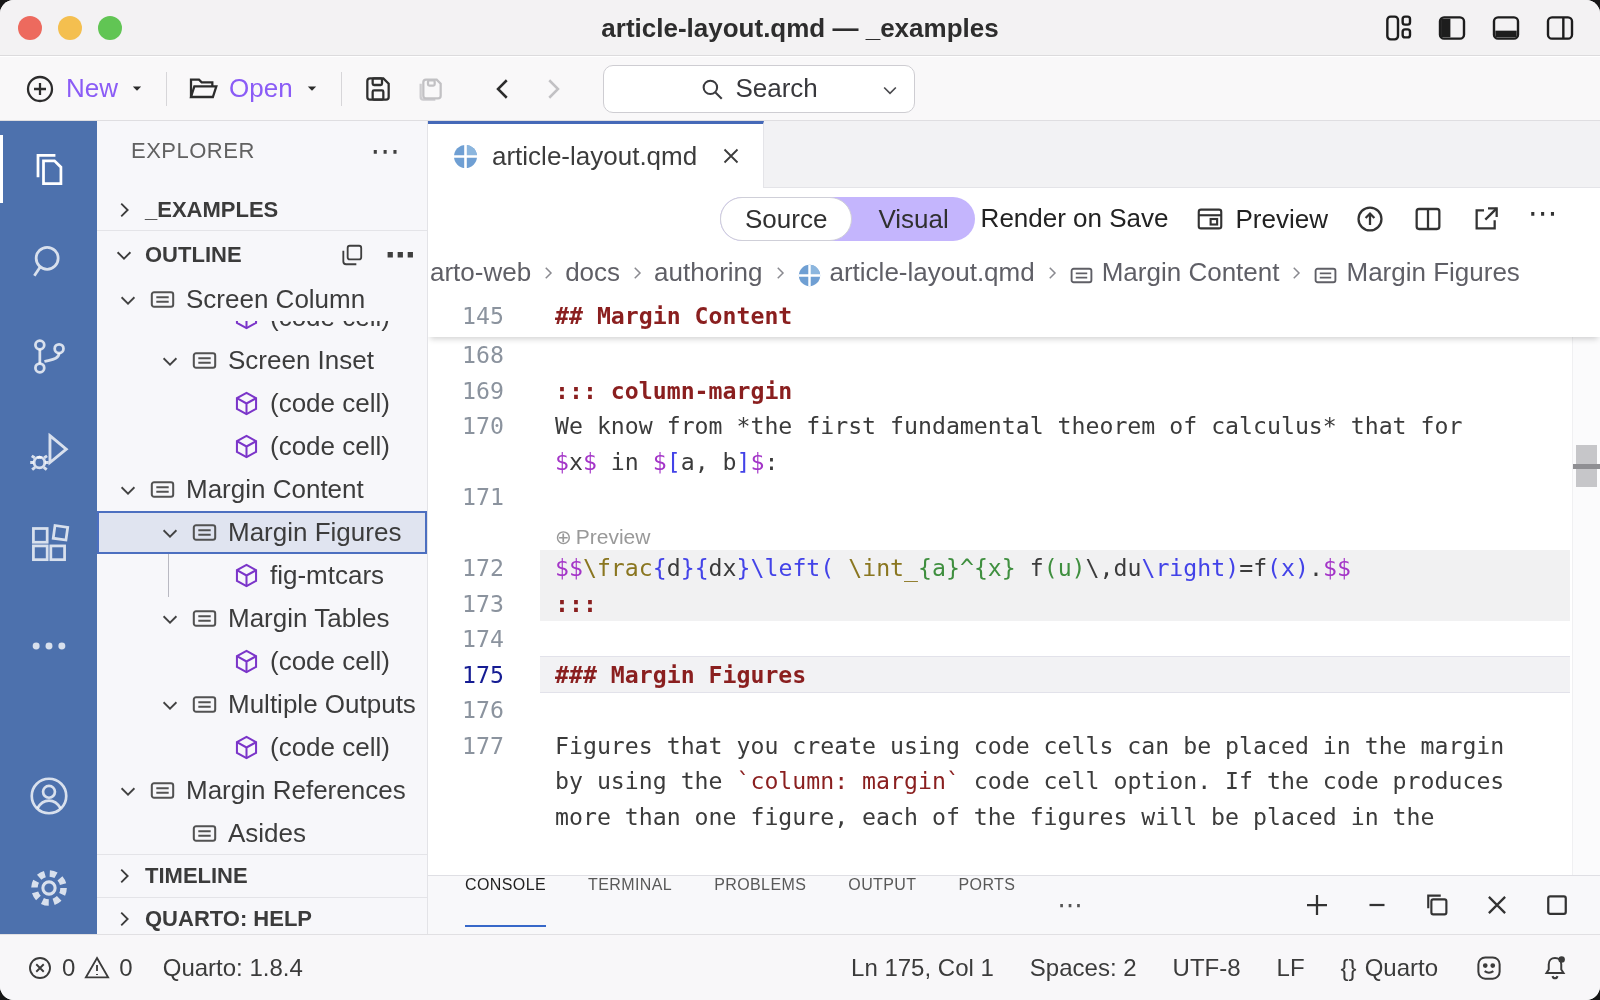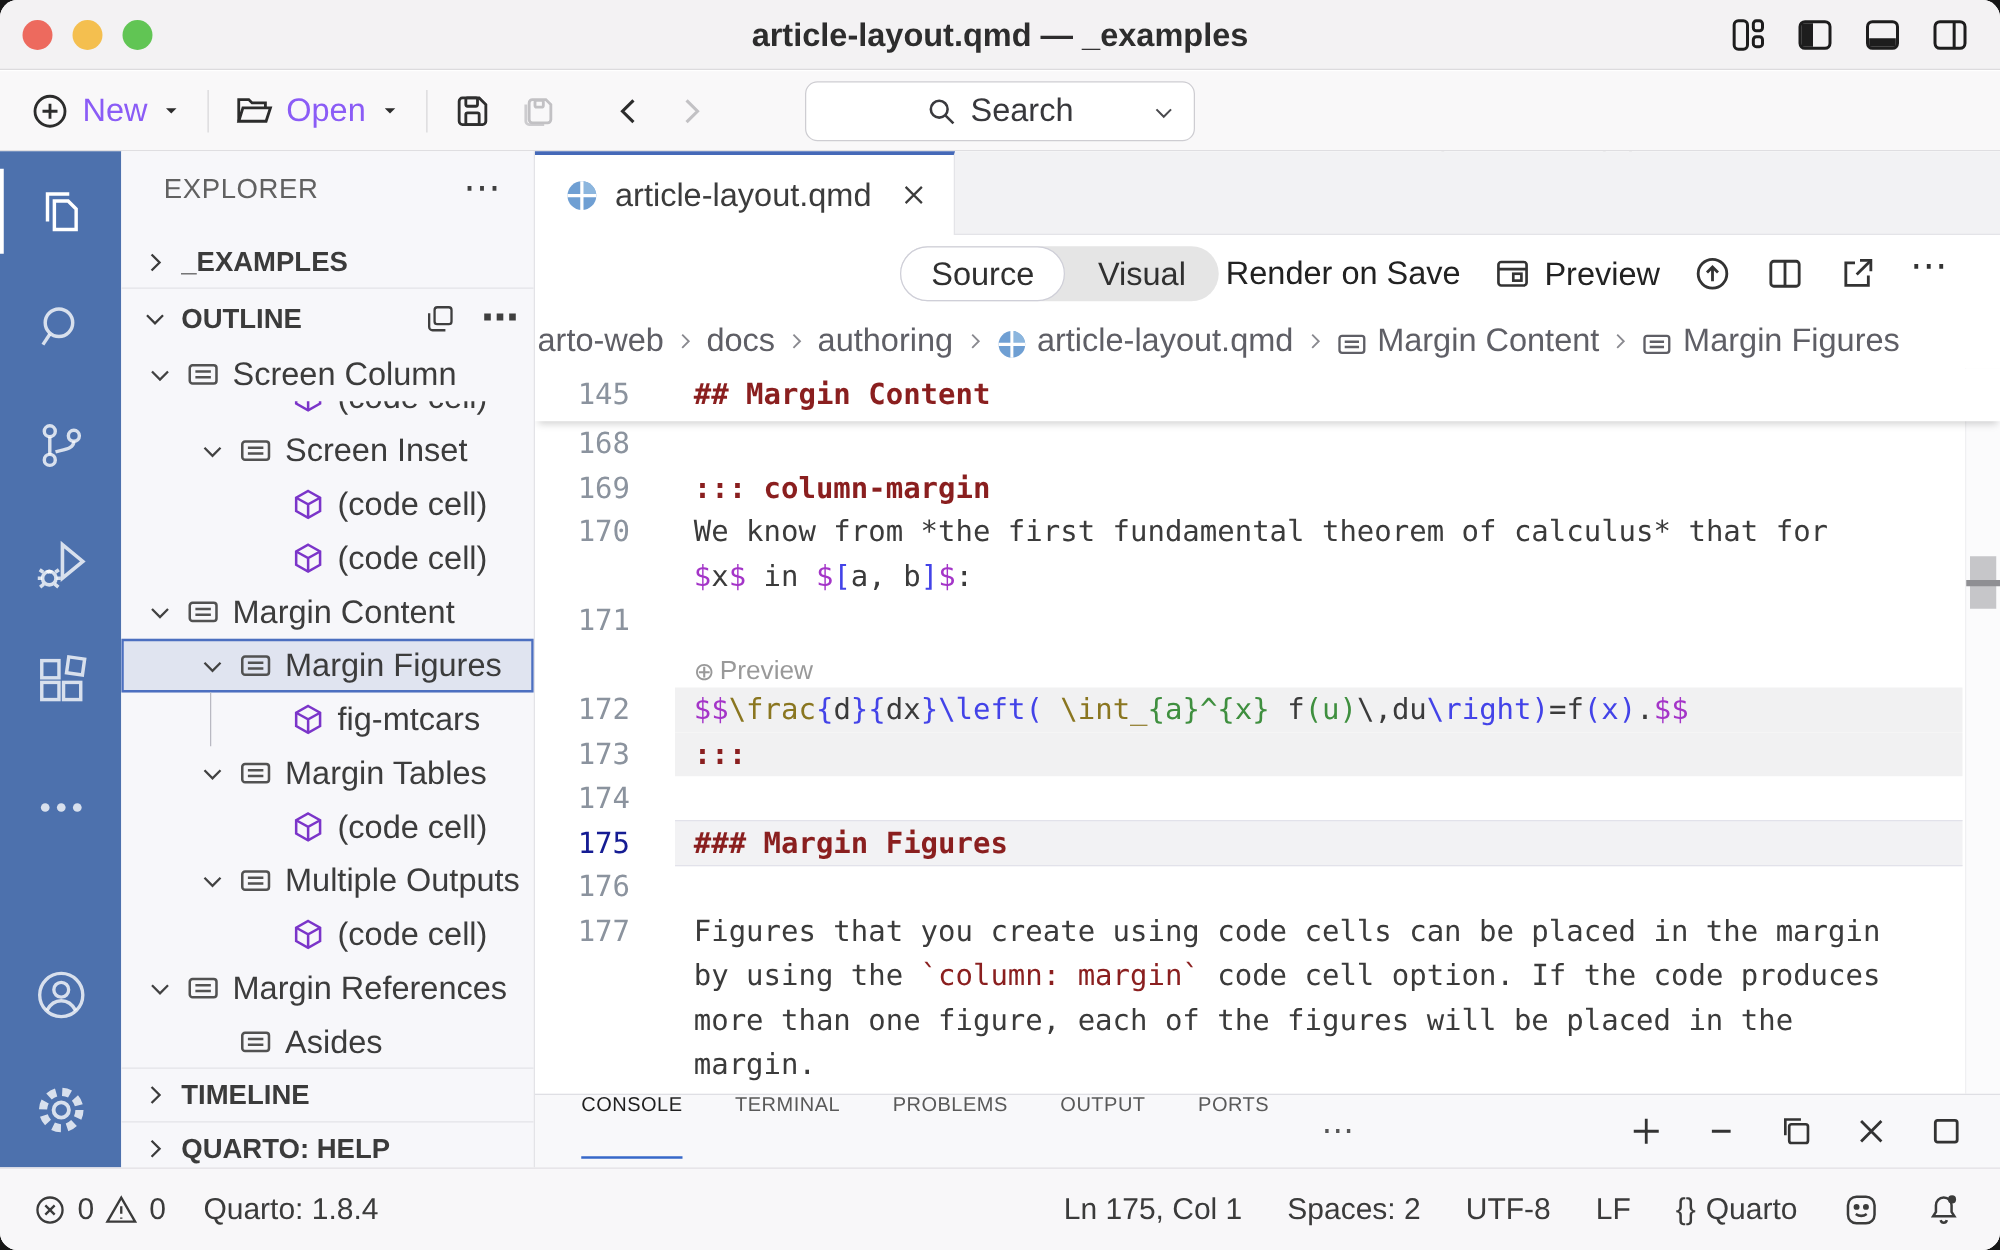--- a/index.html
+++ b/index.html
@@ -15,21 +15,21 @@
     font-size:26px;font-weight:600;color:#2d2d2d;}
   .tb-icons{position:absolute;right:24px;top:12px;display:flex;gap:22px;}
   .tb-icons .ic{width:32px;height:32px;color:#1d1d1d;cursor:default;}
   
   .toolbar{position:absolute;left:0;top:57px;right:0;height:64px;background:#f9f8f9;border-bottom:1px solid #dfdee1;
     display:flex;align-items:center;}
   .tbtn{display:flex;align-items:center;gap:10px;font-size:26px;color:#8b5cf6;padding:0 10px;}
   .sep{width:1px;height:34px;background:#d7d6d9;margin:0 10px;}
   .caret{color:#2c2c2c;}
   .dis{color:#c2c1c4 !important;}
-  .searchbox{position:relative;width:312px;height:48px;margin-left:66px;background:#fff;border:1px solid #cecdd2;
+  .searchbox{position:relative;width:312px;height:48px;margin-left:25px;background:#fff;border:1px solid #cecdd2;
     border-radius:10px;display:flex;align-items:center;justify-content:center;gap:10px;font-size:26px;color:#38383c;}
   .searchbox .sb-caret{position:absolute;right:14px;top:14px;color:#4a4a4e;}
   .pillbtn{height:48px;background:#fff;border:1px solid #cecdd2;border-radius:10px;display:flex;align-items:center;
     gap:12px;font-size:25px;color:#222;padding:0 20px;}
   .pybtn{position:absolute;left:1053px;top:65px;width:407px;justify-content:center;}
   .wsbtn{position:absolute;left:1477px;top:65px;width:200px;justify-content:flex-start;padding-left:18px;overflow:hidden;white-space:nowrap;}
   
   .activity{position:absolute;left:0;top:121px;width:97px;bottom:66px;background:#4d71ad;}
   .act-ic{position:absolute;left:0;width:97px;display:flex;justify-content:center;color:rgba(255,255,255,.78);}
   .act-ic.on{color:#fff;}
@@ -56,21 +56,21 @@
   .sel{background:#e0e4f0;border:2px solid #4c6fc0;}
   .clipwrap{position:absolute;left:0;right:0;overflow:hidden;}
   .guide::before{content:"";position:absolute;left:71px;top:0;bottom:0;border-left:1px solid #b9b9c2;}
   
   .editor{position:absolute;left:428px;top:121px;right:0;bottom:66px;background:#fff;}
   .tabs{position:absolute;left:0;right:0;top:0;height:67px;background:#f2f2f4;border-bottom:1px solid #e4e4e8;}
   .tab{position:absolute;left:0;top:0;width:336px;height:67px;background:#fff;border-top:3px solid #4569b8;
     border-right:1px solid #e4e4e8;display:flex;align-items:center;gap:13px;padding:0 20px 0 24px;font-size:26px;color:#3c3c3c;}
   .tab .close{margin-left:auto;color:#3c3c3c;}
   .etoolbar{position:absolute;left:0;right:0;top:67px;height:62px;background:#fff;display:flex;align-items:center;}
-  .segctl{position:absolute;left:292px;top:9px;height:44px;background:#e5e5e5;border-radius:22px;display:flex;align-items:center;font-size:26px;}
+  .segctl{position:absolute;left:292px;top:9px;height:44px;background:#c4b5fd;border-radius:22px;display:flex;align-items:center;font-size:26px;}
   .seg-src{background:#fff;border:1px solid #cfcfd8;border-radius:22px;height:44px;padding:0 24px;display:flex;align-items:center;color:#303030;}
   .seg-vis{padding:0 26px;color:#303030;}
   .eright{margin-left:auto;display:flex;gap:26px;padding-right:42px;}
   .chk{width:31px;height:31px;border:2px solid #6f6f6f;border-radius:6px;background:#fff;display:flex;align-items:center;justify-content:center;color:#2f2f2f;}
   .elabel{font-size:26px;color:#222;}
   .eic{color:#333;}
   .crumbs{position:absolute;left:0;right:0;top:129px;height:45px;display:flex;align-items:center;gap:8px;
     font-size:26px;color:#5f5f66;white-space:nowrap;overflow:hidden;padding-left:2px;}
   .crumb{display:flex;align-items:flex-end;gap:8px;}
   .csep{color:#8a8a90;}
@@ -573,21 +573,20 @@
         <span class="lens-t"><span class="lens-ic">⊕</span><span>Preview</span></span>
       </div>
       <div class="crow blk"><span class="gut">172</span><span class="ctext"><span class="sg-m">$$</span><span class="sg-o">\frac</span><span class="sg-b">{</span><span class="sg-k">d</span><span class="sg-b">}</span><span class="sg-b">{</span><span class="sg-k">dx</span><span class="sg-b">}</span><span class="sg-b">\left(</span><span class="sg-k"> </span><span class="sg-o">\int_</span><span class="sg-g">{a}^{x}</span><span class="sg-k"> f</span><span class="sg-g">(u)</span><span class="sg-k">\,du</span><span class="sg-b">\right)</span><span class="sg-k">=f</span><span class="sg-b">(x)</span><span class="sg-k">.</span><span class="sg-m">$$</span></span></div>
       <div class="crow blk"><span class="gut">173</span><span class="ctext"><span class="sg-h">:::</span></span></div>
       <div class="crow"><span class="gut">174</span><span class="ctext"></span></div>
       <div class="crow cur"><span class="gut">175</span><span class="ctext"><span class="sg-h">### Margin Figures</span></span></div>
       <div class="crow"><span class="gut">176</span><span class="ctext"></span></div>
       <div class="crow"><span class="gut">177</span><span class="ctext"><span class="sg-k">Figures that you create using code cells can be placed in the margin</span></span></div>
       <div class="crow"><span class="gut"></span><span class="ctext"><span class="sg-k">by using the </span><span class="sg-c">`column: margin`</span><span class="sg-k"> code cell option. If the code produces</span></span></div>
       <div class="crow"><span class="gut"></span><span class="ctext"><span class="sg-k">more than one figure, each of the figures will be placed in the</span></span></div>
-      <div class="crow"><span class="gut"></span><span class="ctext"><span class="sg-k">margin.</span></span></div>
     </div>
     <div class="vscroll">
       <div class="vthumb"></div>
       <div class="vmark"></div>
     </div>
 
     <div class="panel">
       <div class="ptab on">
           <span>CONSOLE</span>
         </div>

